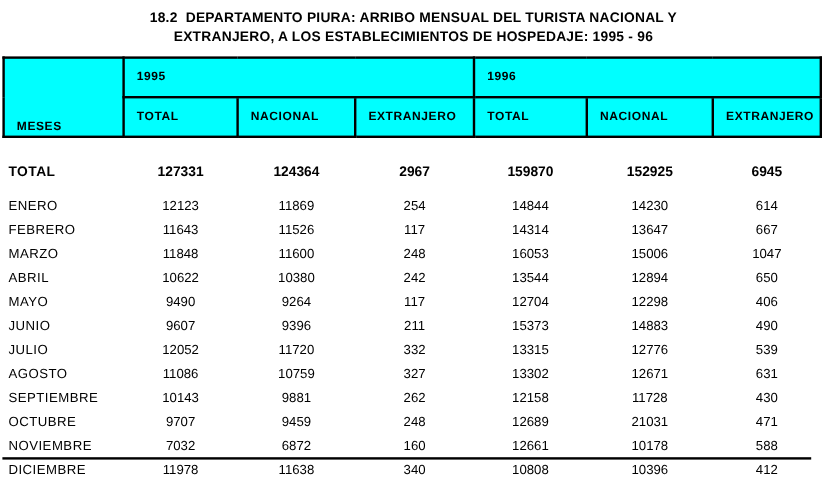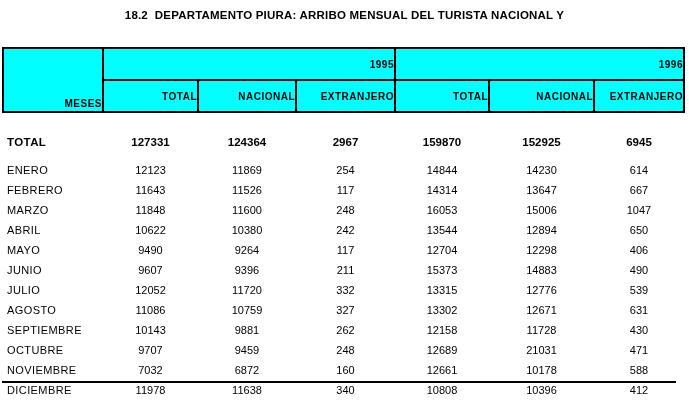--- a/index.html
+++ b/index.html
@@ -22,22 +22,22 @@
   table.report {
     position: absolute; left: 2px; top: 47px;
     width: 681px;
     border-collapse: collapse; table-layout: fixed;
   }
   thead th {
     background: #00FFFF;
     border: 2px solid #000000;
     font-size: 10px; font-weight: bold;
     letter-spacing: 0.5px;
-    padding: 0; height: 32px;
-    text-align: right; vertical-align: middle;
+    padding: 10px; height: 15px;
+    text-align: left; vertical-align: middle;
   }
   thead th.meses-cell { vertical-align: bottom; padding-bottom: 2px; }
   tbody td {
     font-size: 11px; height: 20px;
     padding: 0; vertical-align: middle;
     border: none;
   }
   td.month-cell { text-align: left; padding-left: 4px; letter-spacing: 0.4px; }
   td.num-cell   { text-align: center; }
   tr.total-row td { font-weight: bold; font-size: 11.5px; }
@@ -54,20 +54,21 @@
     letter-spacing: 0.3px; white-space: pre;
   }
 </style>
 </head>
 <body>
 
 <div class="page">
 
   <div class="title">
     <div>18.2  DEPARTAMENTO PIURA: ARRIBO MENSUAL DEL TURISTA NACIONAL Y</div>
+    <div>EXTRANJERO, A LOS ESTABLECIMIENTOS DE HOSPEDAJE: 1995 - 96</div>
   </div>
 
   <table class="report">
     <colgroup>
       <col style="width:100px">
       <col style="width:95px">
       <col style="width:98px">
       <col style="width:99px">
       <col style="width:94px">
       <col style="width:105px">

